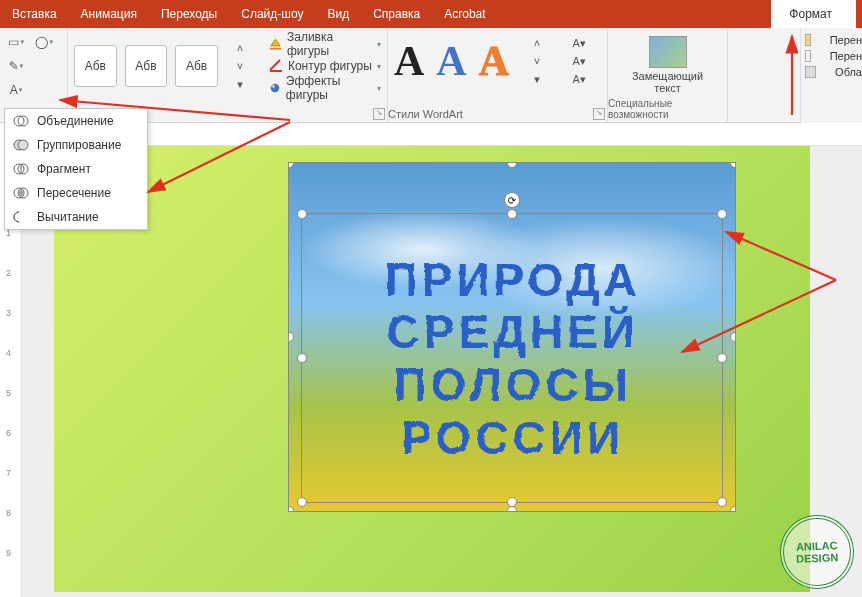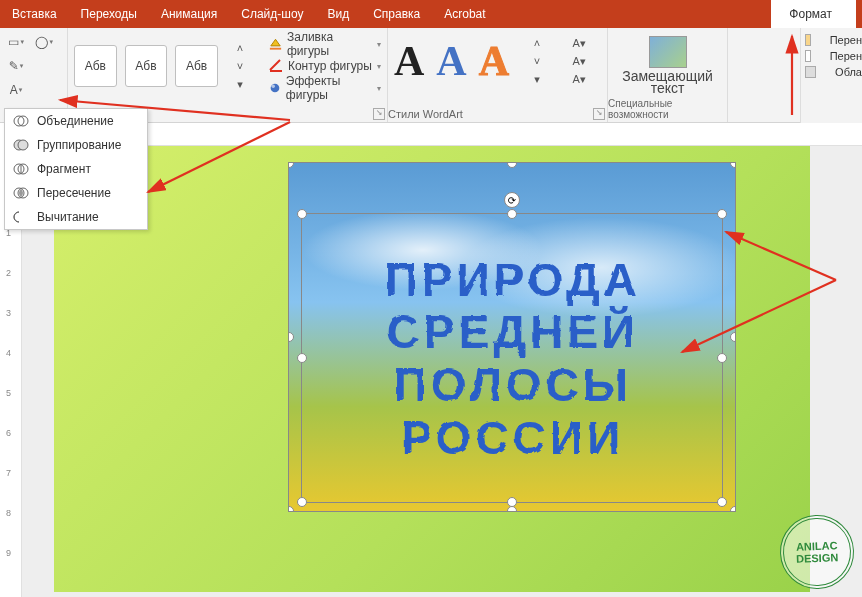--- a/index.html
+++ b/index.html
@@ -36,21 +36,21 @@
 .wa-A { font-size:42px; font-family:"Times New Roman",serif; font-weight:bold; line-height:1; cursor:pointer; }
 .wa1 { color:#222; }
 .wa2 { color:#4472c4; }
 .wa3 { color:#ed7d31; -webkit-text-stroke:1px #ed7d31; }
 .wa-ctrls { display:flex; flex-direction:column; gap:0; margin-left:4px; }
 .wa-tiny { width:24px; height:18px; border:1px solid transparent; font-size:11px; display:flex; align-items:center; justify-content:center; color:#555; }
 
 
 .g-access { width:120px; padding:6px 6px 16px 6px; display:flex; flex-direction:column; align-items:center; }
 .access-icon { width:38px; height:32px; background:linear-gradient(135deg,#7fb0d8,#a8d08d); border:1px solid #999; margin-top:2px; }
-.access-label { font-size:14px; color:#444; text-align:center; margin-top:2px; line-height:12px; }
+.access-label { font-size:11px; color:#444; text-align:center; margin-top:2px; line-height:12px; }
 
 
 .right-pane { position:absolute; right:0; top:28px; width:62px; height:95px; background:#f3f3f3; border-left:1px solid #ddd; padding:6px 0 0 4px; display:flex; flex-direction:column; gap:4px; }
 .rp-item { font-size:11px; color:#333; display:flex; align-items:center; gap:19px; cursor:pointer; white-space:nowrap; }
 .rp-ico { width:14px; height:12px; border:1px solid #aaa; background:#f8d58a; }
 
 
 .merge-menu { position:absolute; left:4px; top:108px; width:144px; background:#fff; border:1px solid #c8c8c8; box-shadow:2px 2px 4px rgba(0,0,0,0.15); z-index:20; }
 .merge-item { height:24px; display:flex; align-items:center; gap:8px; padding:0 8px; font-size:12px; color:#333; cursor:pointer; }
 .merge-ico { width:16px; height:16px; display:flex; align-items:center; justify-content:center; }
@@ -79,22 +79,22 @@
 
 .arrow { position:absolute; z-index:30; pointer-events:none; }
 .arrow line, .arrow polyline { stroke:#e03020; stroke-width:2.2; fill:none; }
 .arrow polygon { fill:#e03020; }
 </style>
 </head>
 <body>
 
 <div class="tab-strip">
   <div class="tab">Вставка</div>
+  <div class="tab">Анимация</div>
   <div class="tab">Переходы</div>
-  <div class="tab">Анимация</div>
   <div class="tab">Слайд-шоу</div>
   <div class="tab">Вид</div>
   <div class="tab">Справка</div>
   <div class="tab">Acrobat</div>
   <div class="active-tab">Формат</div>
 </div>
 
 <div class="ribbon">
   <div class="rg g-insert">
     <div class="mini-btn drop">▭</div>

